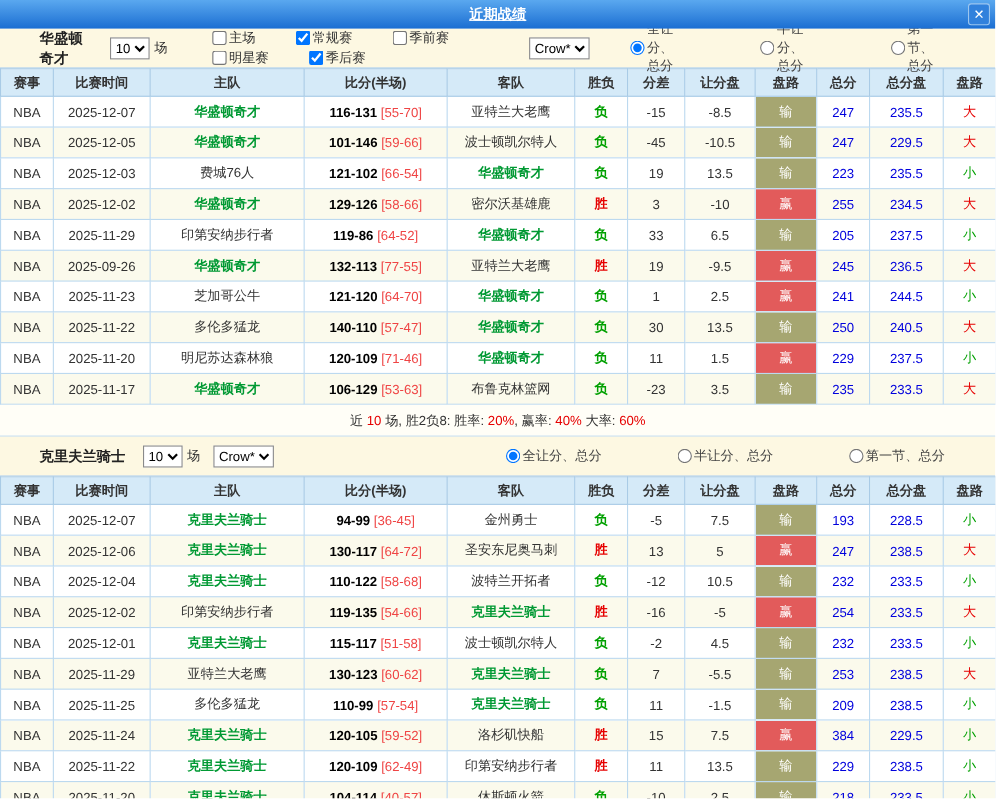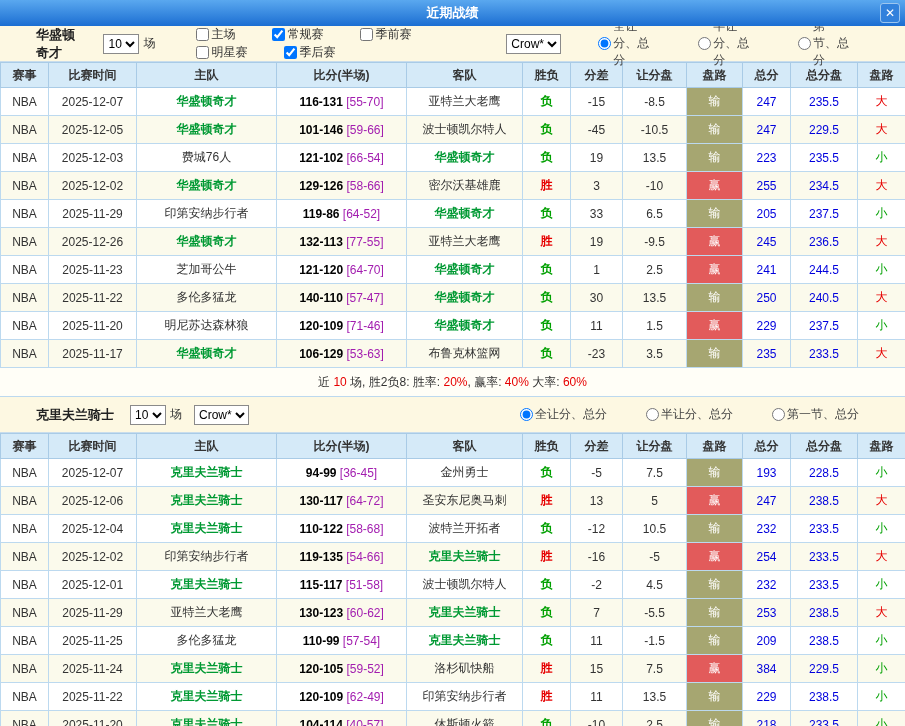--- a/index.html
+++ b/index.html
@@ -1,44 +1,44 @@
 <!DOCTYPE html>
 <html><head>
 <meta charset="utf-8">
 <style>
   * { box-sizing: border-box; }
   html,body { margin:0; padding:0; }
   body { font-family:"Liberation Sans","DejaVu Sans",sans-serif; background:#fff; }
   .app { width:905px; height:726px; overflow:hidden; background:#fff; position:relative; }
 
   .titlebar { height:26px; background:linear-gradient(180deg,#5aa8ef,#1b6ed2); color:#fff;
-    font-size:13px; font-weight:bold; display:flex; align-items:center; justify-content:center; position:relative; }
+    font-size:13px; font-weight:bold; display:flex; align-items:center; justify-content:center; position:relative;text-decoration:underline; }
   .close-btn { position:absolute; right:5px; top:3px; width:20px; height:20px; line-height:18px;
     text-align:center; background:#3181dc; border:1px solid #9cc6ef; border-radius:3px;
     color:#fff; font-size:12px; font-weight:bold; cursor:pointer; }
 
   .filter-row { height:36px; background:#fdf8e2; display:flex; align-items:center;
     font-size:12px; color:#333; padding:0 8px; border-bottom:1px solid #c9ddec; }
   .team-name { font-size:13px; font-weight:bold; color:#222; margin:0 16px 0 28px; }
   select { font-size:12px; height:20px; border:1px solid #8a8a8a; background:#fff; margin-right:4px; }
   .count-suffix { margin-right:8px; }
   .chk, .rad { display:inline-flex; align-items:center; margin-right:4px; cursor:pointer;padding-left:33px; }
   .chk input, .rad input { margin:0 2px 0 0; width:13px; height:13px; }
   .type-select { margin-left:4px; }
-  .radios { margin-left:auto; display:flex; gap:2px; margin-right:34px; color:#444; }
+  .radios { margin-left:auto; display:flex; gap:32px; margin-right:34px; color:#444; }
 
   table { width:905px; border-collapse:collapse; table-layout:fixed; font-size:12px; }
   thead th { background:#d5eaf8; border:1px solid #a9cbe6; height:25px; font-weight:bold; color:#333; padding:0; }
   td { border:1px solid #bcd9ef; height:28px; text-align:center; color:#333; padding:0 2px;
     overflow:hidden; white-space:nowrap; }
   tr.odd td { background:#ffffff; }
   tr.even td { background:#fbfaec; }
   td.hl { color:#009933; font-weight:bold; }
   td b { color:#000; }
-  .half { color:#a21caf; }
+  .half { color:#ef4444; }
   td.win { color:#e60000; font-weight:bold; }
   td.lose { color:#00a000; font-weight:bold; }
   td.blue { color:#0000dd; }
   td.big { color:#e60000; }
   td.small { color:#00a000; }
   tr td.cover-win { background:#e25b5b; color:#fff; }
   tr td.cover-lose { background:#a6a671; color:#fff; }
 
   .summary { height:29px; line-height:29px; text-align:center; font-size:12px; color:#333;
     background:#fffef7; border-bottom:1px solid #bcd9ef; }
@@ -168,21 +168,21 @@
             <td class="lose">负</td>
             <td>33</td>
             <td>6.5</td>
             <td class="cover-lose">输</td>
             <td class="blue">205</td>
             <td class="blue">237.5</td>
             <td class="small">小</td>
           </tr>
           <tr class="even">
             <td>NBA</td>
-            <td>2025-12-26</td>
+            <td>2025-09-26</td>
             <td class="hl">华盛顿奇才</td>
             <td><b>132-113</b> <span class="half">[77-55]</span></td>
             <td>亚特兰大老鹰</td>
             <td class="win">胜</td>
             <td>19</td>
             <td>-9.5</td>
             <td class="cover-win">赢</td>
             <td class="blue">245</td>
             <td class="blue">236.5</td>
             <td class="big">大</td>

